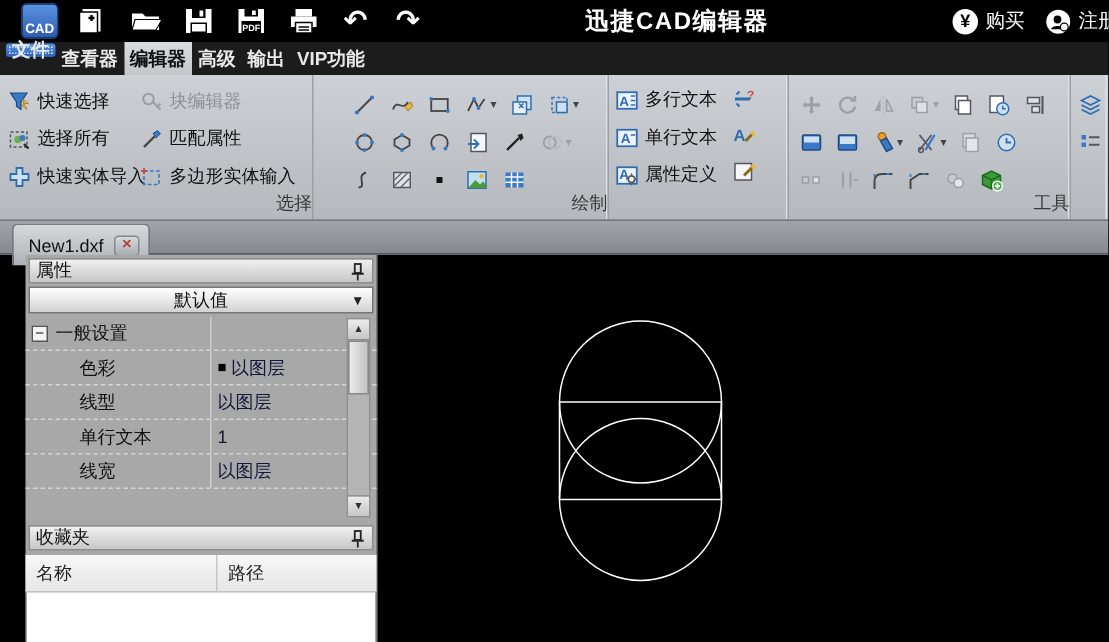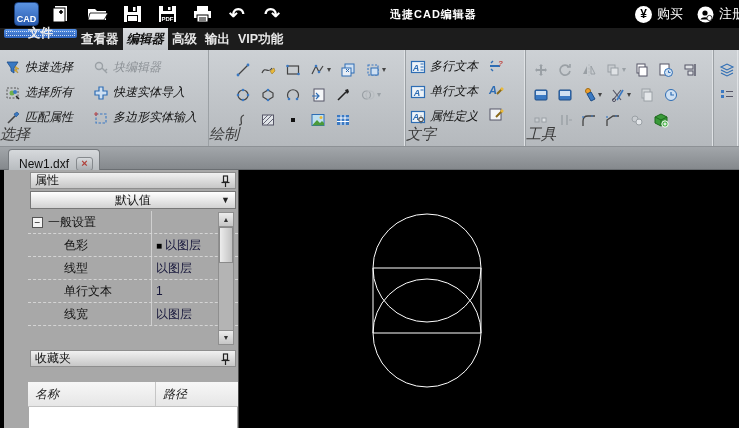--- a/index.html
+++ b/index.html
@@ -11,42 +11,42 @@
   .titlebar { position:absolute; left:0; top:0; width:739px; height:28px; background:#000;
     display:flex; align-items:center;margin-left:12px; }
   .logo { width:25px; height:24px; margin-left:2px; border-radius:4px;
     background:linear-gradient(#5b93e2,#2a5cb0); border:1px solid #1c3f7a;
     color:#fff; font-size:9px; font-weight:bold; display:flex; align-items:flex-end; justify-content:center;
     padding-bottom:1px; }
   .tb-ic { width:24px; height:22px; margin-left:11px; display:flex; align-items:center; justify-content:center; }
   .tb-ic svg { display:block; }
   .glyph-ic { color:#fff; font-size:19px; font-weight:bold; line-height:1; }
   .app-title { position:absolute; left:378px; top:0; height:28px; display:flex; align-items:center;
-    color:#fff; font-size:11px; font-weight:bold; letter-spacing:1px; }
+    color:#fff; font-size:16px; font-weight:bold; letter-spacing:1px; }
   .tb-right { position:absolute; right:6px; top:0; height:28px; display:flex; align-items:center; gap:14px;
     color:#fff; font-size:13px; }
   .tb-right .chip { display:flex; align-items:center; gap:5px; cursor:pointer; }
   .coin { width:17px; height:17px; border-radius:50%; background:#fff; color:#000;
     font-size:12px; font-weight:bold; display:flex; align-items:center; justify-content:center; }
 
   
   .menubar { position:absolute; left:0; top:28px; width:739px; height:22px; background:#1c1c1c;
     display:flex; align-items:stretch; font-size:12.5px; font-weight:bold; color:#e8e8e8; }
   .menu-item { display:flex; align-items:center; padding:0 4px; cursor:pointer; }
-  .menu-item.file { background:linear-gradient(#5590e4,#2d62bb); margin:1px 0 12px 4px; padding:0 24px;
+  .menu-item.file { background:linear-gradient(#5590e4,#2d62bb); margin:1px 0 12px 4px; padding:0 4px;
     outline:1px dotted rgba(255,255,255,.75); outline-offset:-3px; border-radius:2px; }
-  .menu-item.active { background:linear-gradient(#dadde0,#c2c6ca); color:#111;font-style:italic; }
+  .menu-item.active { background:linear-gradient(#dadde0,#c2c6ca); color:#111; }
 
   
   .ribbon { position:absolute; left:0; top:50px; width:739px; height:97px;
     background:linear-gradient(#cdd1d5,#b5b9bd); border-bottom:1px solid #8d9195; display:flex; }
-  .rgroup { position:relative; height:100%;font-style:italic; }
+  .rgroup { position:relative; height:100%; }
   .rgroup + .rgroup { border-left:1px solid #9ba0a4; box-shadow:-1px 0 0 #dfe2e5 inset; }
-  .rgroup-label { position:absolute; left:0; right:0; bottom:2px; text-align:left;
-    font-size:15px; color:#3a3a3a; }
+  .rgroup-label { position:absolute; left:0; right:0; bottom:2px; text-align:right;
+    font-size:12px; color:#3a3a3a; }
   .g-select { width:208px; }
   .g-draw { width:197px; }
   .g-text { width:120px; }
   .g-tools { width:188px; }
   .g-extra { width:25px; overflow:hidden; }
   .sel-grid { display:grid; grid-template-columns:88px 114px; padding:7px 0 0 5px; row-gap:4px; }
   .rbtn { display:flex; align-items:center; gap:4px; font-size:12px; color:#111; height:21px; cursor:pointer; white-space:nowrap; }
   .rbtn.disabled { color:#8b9095; cursor:default; }
   .ic { width:16px; height:16px; flex:0 0 16px; display:inline-block; }
   .ic svg { display:block; }
@@ -64,22 +64,22 @@
   .tabbar { position:absolute; left:0; top:147px; width:739px; height:23px;
     background:linear-gradient(#a2a6aa,#85898d); border-bottom:1px solid #6a6e72; }
   .doc-tab { position:absolute; left:8px; top:2px; height:28px; padding:0 6px 0 10px;
     background:linear-gradient(#d6d9dc,#aeb2b6); border:1px solid #767a7e; border-bottom:none;
     border-radius:4px 4px 0 0; display:flex; align-items:center; gap:7px; font-size:12px; color:#111; cursor:pointer; }
   .tab-close { width:17px; height:14px; border-radius:3px; background:linear-gradient(#d6d9dc,#a9adb1);
     border:1px solid #85898d; color:#b0413c; font-size:11px; font-weight:bold; line-height:1;
     display:flex; align-items:center; justify-content:center; cursor:pointer; }
 
   
-  .left-panel { position:absolute; left:4px; top:170px; width:235px; height:258px; background:#a8a8a8;
-    border-right:1px solid #4a4a4a; font-size:12px; color:#111;padding-left:24px; }
+  .left-panel { position:absolute; left:17px; top:170px; width:235px; height:258px; background:#a8a8a8;
+    border-right:1px solid #4a4a4a; font-size:12px; color:#111; }
   .panel-header { position:relative; height:17px; margin:2px 2px 0 2px;
     background:linear-gradient(#f1f1f1,#c7c7c7); border:1px solid #8e8e8e;
     display:flex; align-items:center; padding:0 4px; }
   .pin { position:absolute; right:4px; top:2px; }
   .combo { position:relative; height:18px; margin:2px 2px 0 2px; background:linear-gradient(#ffffff,#d2d2d2);
     border:1px solid #777; display:flex; align-items:center; padding:0 5px; cursor:pointer;justify-content:center; }
   .combo-arrow { position:absolute; right:5px; font-size:9px; color:#222; }
   .prop-grid { position:relative; height:137px; margin-top:2px; }
   .prow { display:flex; height:23px; align-items:center; border-bottom:1px dashed #d4d4d4; }
   .prow .plabel { width:124px; padding-left:36px; border-right:1px solid #cfcfcf; height:100%;
@@ -89,21 +89,21 @@
   .collapse-box { width:11px; height:11px; background:#f4f4f4; border:1px solid #555; color:#111;
     font-size:10px; line-height:9px; text-align:center; cursor:pointer; }
   .swatch { color:#000; font-size:10px; }
   .scrollbar { position:absolute; right:4px; top:1px; width:16px; height:133px; background:#b4b4b4;
     border:1px solid #8f8f8f; }
   .sb-btn { height:14px; background:linear-gradient(#ececec,#c6c6c6); border-bottom:1px solid #909090;
     font-size:7px; color:#333; text-align:center; line-height:14px; cursor:pointer; }
   .sb-btn.down { position:absolute; bottom:0; left:0; right:0; border-top:1px solid #909090; border-bottom:none; }
   .sb-thumb { height:36px; background:linear-gradient(90deg,#ececec,#c2c2c2); border:1px solid #8a8a8a; cursor:grab; }
   .fav-cols { display:flex; height:25px; background:linear-gradient(#f7f7f7,#e6e6e6);
-    border-bottom:1px solid #c2c2c2; margin-top:15px;font-style:italic; }
+    border-bottom:1px solid #c2c2c2; margin-top:3px; }
   .fav-col { display:flex; align-items:center; padding-left:7px; color:#222; }
   .fav-col.c1 { width:128px; border-right:1px solid #c6c6c6; }
   .fav-body { background:#fff; height:37px; margin:0 1px; }
 
   
   .canvas { position:absolute; left:258px; top:170px; width:481px; height:258px; background:#000; }
   .canvas svg { display:block; }
 </style>
 </head>
 <body>
@@ -214,33 +214,33 @@
                 <circle cx="7" cy="8" r="2.5" fill="#6fae4e"></circle>
                 <circle cx="10" cy="7" r="2" fill="#3a79c3"></circle>
                 <path d="M11,11 l3,3" stroke="#222" stroke-width="1.4"></path>
               </svg>
           </span>
           <span>选择所有</span>
         </div>
         <div class="rbtn">
           <span class="ic">
             <svg viewBox="0 0 16 16">
-                <path d="M6,2 h4 v4 h4 v4 h-4 v4 h-4 v-4 h-4 v-4 h4 z" fill="#cfe0f2" stroke="#2e6db4" stroke-width="1.2"></path>
-              </svg>
-          </span>
-          <span>快速实体导入</span>
+                <path d="M3,13 L10,6" stroke="#444" stroke-width="1.6"></path>
+                <path d="M9,4 L12,2 L14,4 L11,7 Z" fill="#3a79c3" stroke="#1d4d86" stroke-width="0.6"></path>
+              </svg>
+          </span>
+          <span>匹配属性</span>
         </div>
         <div class="rbtn">
           <span class="ic">
             <svg viewBox="0 0 16 16">
-                <path d="M3,13 L10,6" stroke="#444" stroke-width="1.6"></path>
-                <path d="M9,4 L12,2 L14,4 L11,7 Z" fill="#3a79c3" stroke="#1d4d86" stroke-width="0.6"></path>
-              </svg>
-          </span>
-          <span>匹配属性</span>
+                <path d="M6,2 h4 v4 h4 v4 h-4 v4 h-4 v-4 h-4 v-4 h4 z" fill="#cfe0f2" stroke="#2e6db4" stroke-width="1.2"></path>
+              </svg>
+          </span>
+          <span>快速实体导入</span>
         </div>
         <div class="rbtn">
           <span class="ic">
             <svg viewBox="0 0 16 16">
                 <rect x="3" y="4" width="10" height="9" fill="none" stroke="#3a79c3" stroke-width="1.1" stroke-dasharray="2.5 1.5"></rect>
                 <path d="M1,4 h4 M3,2 v4" stroke="#c0504d" stroke-width="1.2"></path>
               </svg>
           </span>
           <span>多边形实体输入</span>
         </div>
@@ -431,21 +431,20 @@
           </span>
           <span class="cell ic">
             <svg viewBox="0 0 16 16">
                 <rect x="2" y="3" width="11" height="11" fill="#f4f6f8" stroke="#556"></rect>
                 <path d="M8,11 L14,5" stroke="#8a6a1a" stroke-width="2"></path>
                 <path d="M13,4 l2,2" stroke="#e8b83a" stroke-width="2.5"></path>
               </svg>
           </span>
         </div>
       </div>
-      <div class="rgroup-label">文字</div>
     </div>
 
     <div class="rgroup g-tools">
       <div style="padding-top:7px;">
         <div class="icon-row">
           <span class="cell ic">
             <svg viewBox="0 0 16 16">
                 <path d="M8,2 L10,4 H9 V7 H12 V6 L14,8 L12,10 V9 H9 V12 H10 L8,14 L6,12 H7 V9 H4 V10 L2,8 L4,6 V7 H7 V4 H6 Z" fill="#9aa0a5"></path>
               </svg>
           </span>

